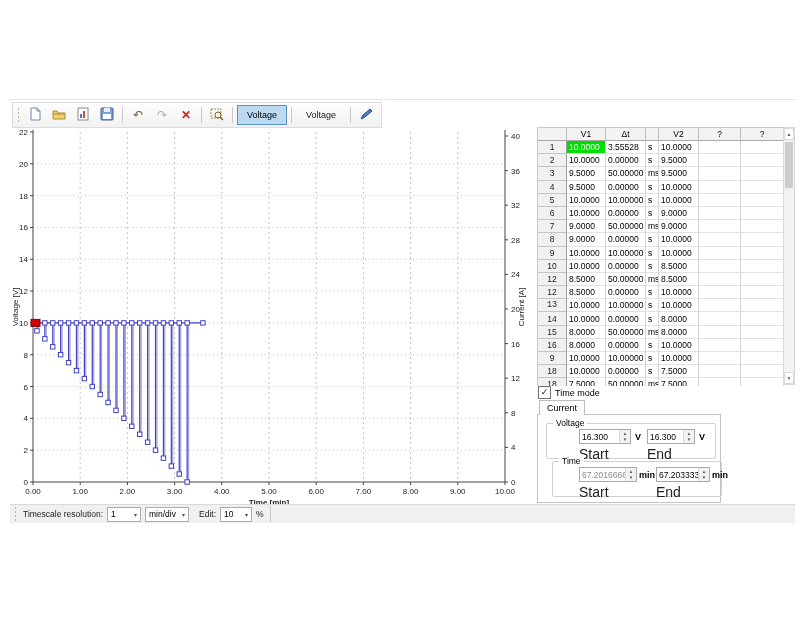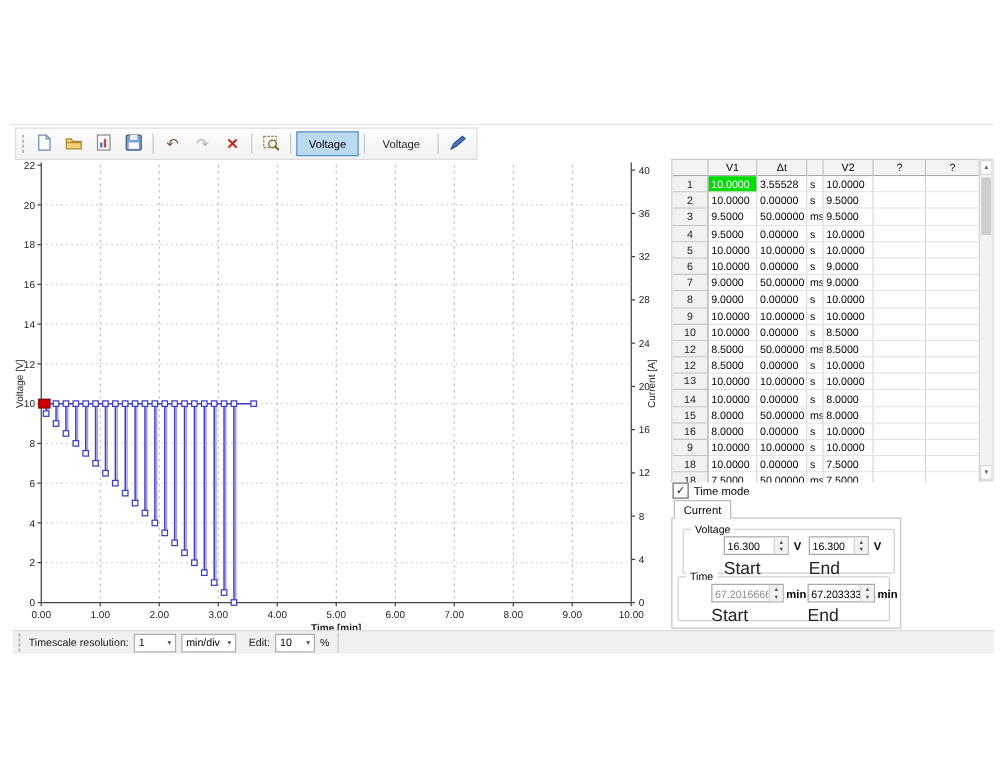--- a/index.html
+++ b/index.html
@@ -548,21 +548,21 @@
         <div class="arrows">
           <div>▲</div>
           <div>▼</div>
         </div>
       </div>
       <span class="unit" style="left:152px;top:8px;">V</span>
       <span class="se-label" style="left:32px;top:22px;">Start</span>
       <span class="se-label" style="left:100px;top:22px;">End</span>
     </div>
 
-    <div class="group" style="left:4px;top:46px;width:168px;height:34px;">
+    <div class="group" style="left:14px;top:46px;width:168px;height:34px;">
       <span class="legend">Time</span>
       <div class="spin disabled" style="left:26px;top:5px;width:58px;">
         <div class="val">67.2016666</div>
         <div class="arrows">
           <div>▲</div>
           <div>▼</div>
         </div>
       </div>
       <span class="unit" style="left:86px;top:8px;">min</span>
       <div class="spin" style="left:103px;top:5px;width:54px;">

